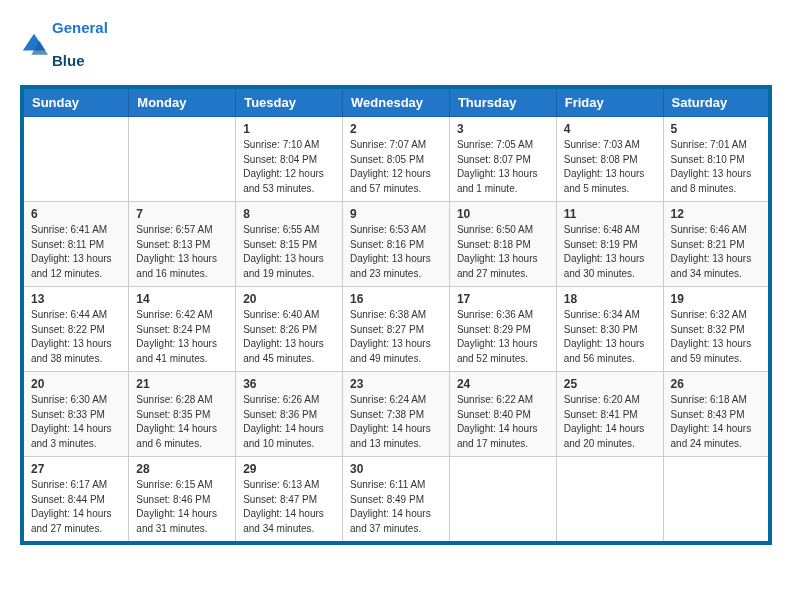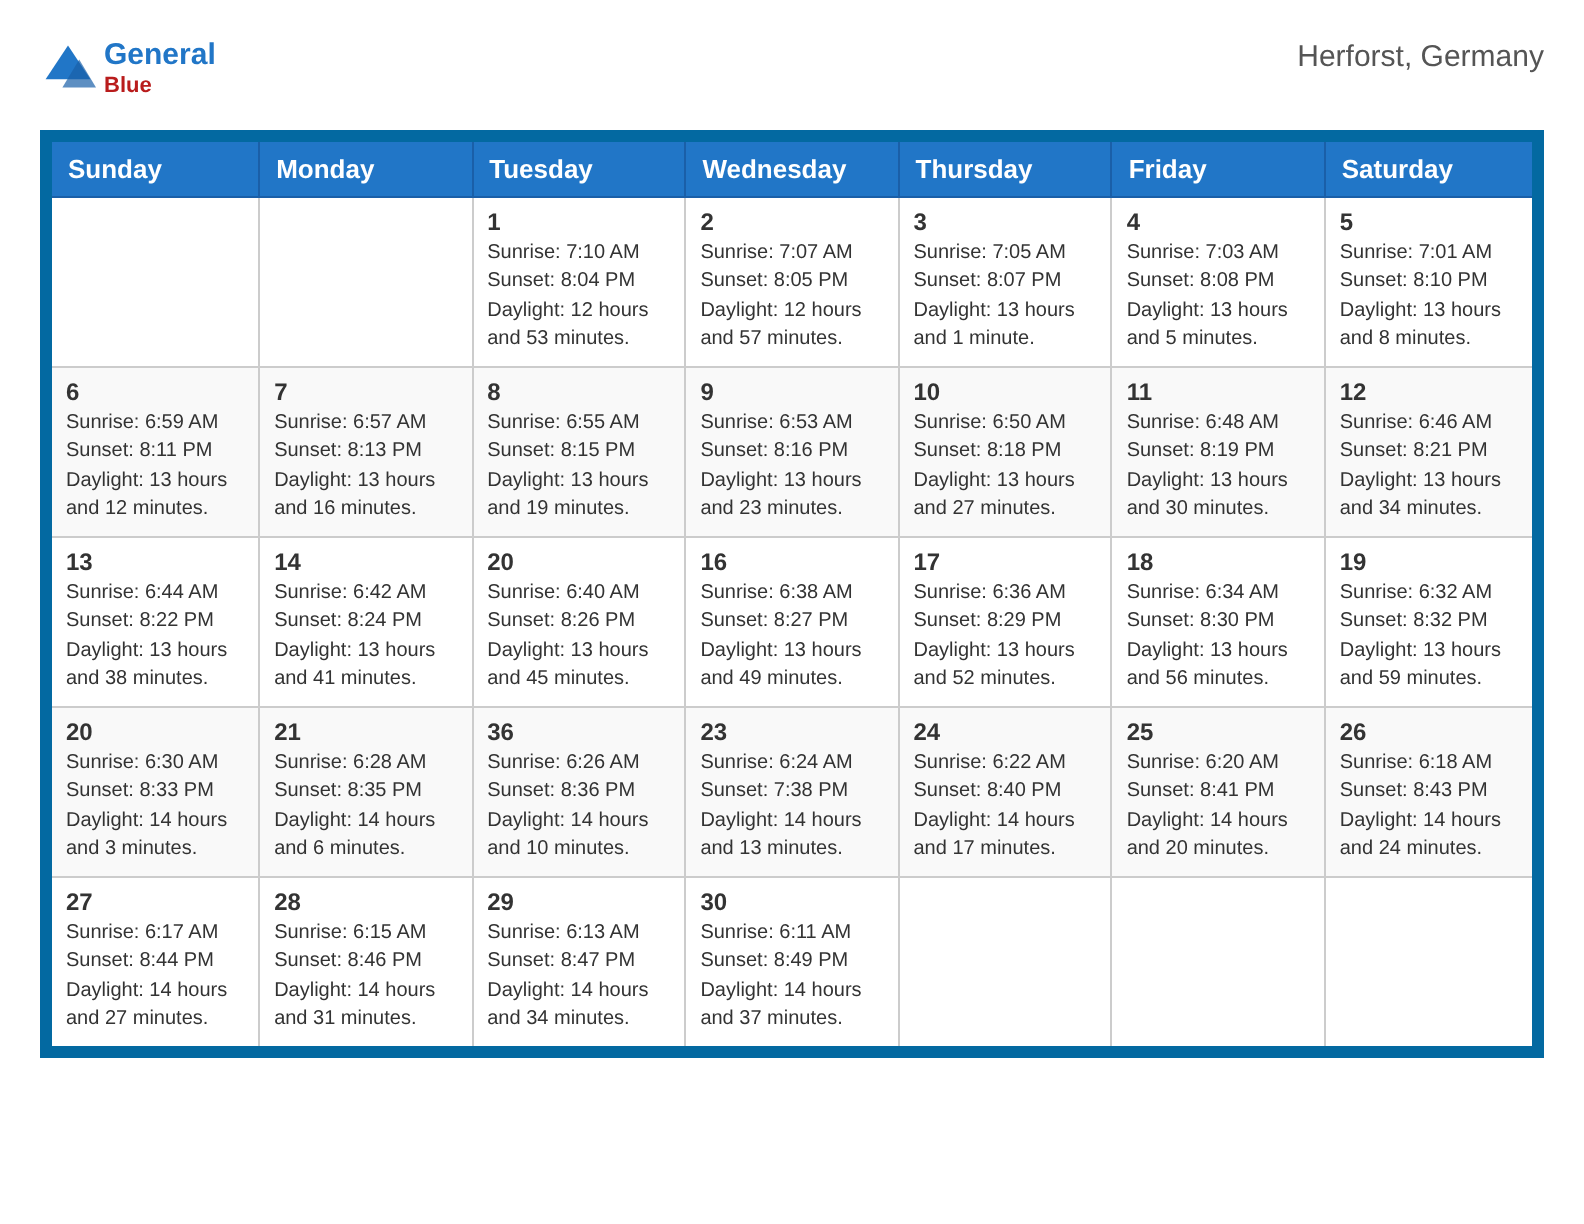--- a/index.html
+++ b/index.html
@@ -34,21 +34,21 @@
       color: #333;
       font-weight: normal;
     }
     .subtitle {
       font-size: 15px;
       color: #555;
     }
     .calendar {
       width: 100%;
       border-collapse: collapse;
-      border: 6px solid #0369a1;
+      border: 4px solid #0369a1;
     }
     .calendar th {
       background-color: #2176c7;
       color: white;
       text-align: left;
       padding: 6px 8px;
       font-size: 13px;
       font-weight: bold;
       border: 1px solid #1a5fa8;
     }
@@ -84,25 +84,24 @@
 <body>
 
 <div class="header">
   <div class="logo">
     <svg class="logo-icon" viewBox="0 0 40 40">
       <polygon points="20,4 36,28 4,28" fill="#2176c7"></polygon>
       <polygon points="28,14 40,34 16,34" fill="#1a5fa8" opacity="0.7"></polygon>
     </svg>
     <div>
       <div style="font-size:15px;font-weight:bold;color:#2176c7;line-height:1.1;">General</div>
-      <div style="font-size:11px;font-weight:bold;color:#b91c1c;line-height:1.1;">Blue</div>
+      <div style="font-size:15px;font-weight:bold;color:#0c4a6e;line-height:1.1;margin-top:16px;">Blue</div>
     </div>
   </div>
   <div class="title-block">
-    <div class="subtitle">Herforst, Germany</div>
   </div>
 </div>
 
 <table class="calendar">
   <thead>
     <tr>
     <th>Sunday</th>
         <th>Monday</th>
         <th>Tuesday</th>
         <th>Wednesday</th>
@@ -142,21 +141,21 @@
         <td>
           <span class="day-number">5</span>
           <div class="day-info">Sunrise: 7:01 AM
 Sunset: 8:10 PM
 Daylight: 13 hours and 8 minutes.</div>
         </td>
       </tr>
       <tr>
         <td>
           <span class="day-number">6</span>
-          <div class="day-info">Sunrise: 6:59 AM
+          <div class="day-info">Sunrise: 6:41 AM
 Sunset: 8:11 PM
 Daylight: 13 hours and 12 minutes.</div>
         </td>
         <td>
           <span class="day-number">7</span>
           <div class="day-info">Sunrise: 6:57 AM
 Sunset: 8:13 PM
 Daylight: 13 hours and 16 minutes.</div>
         </td>
         <td>

